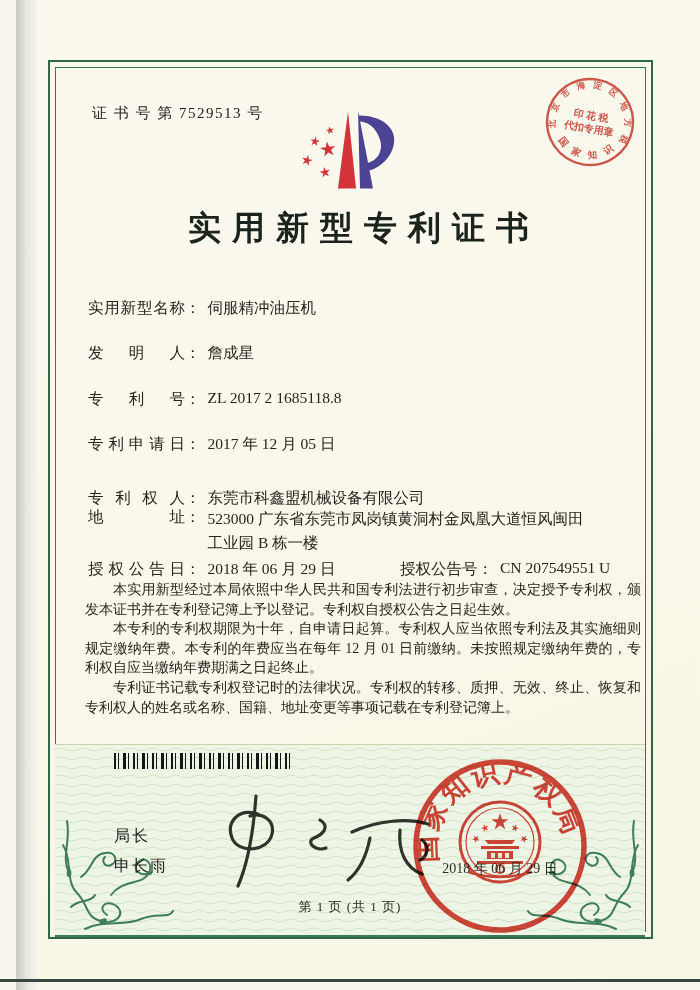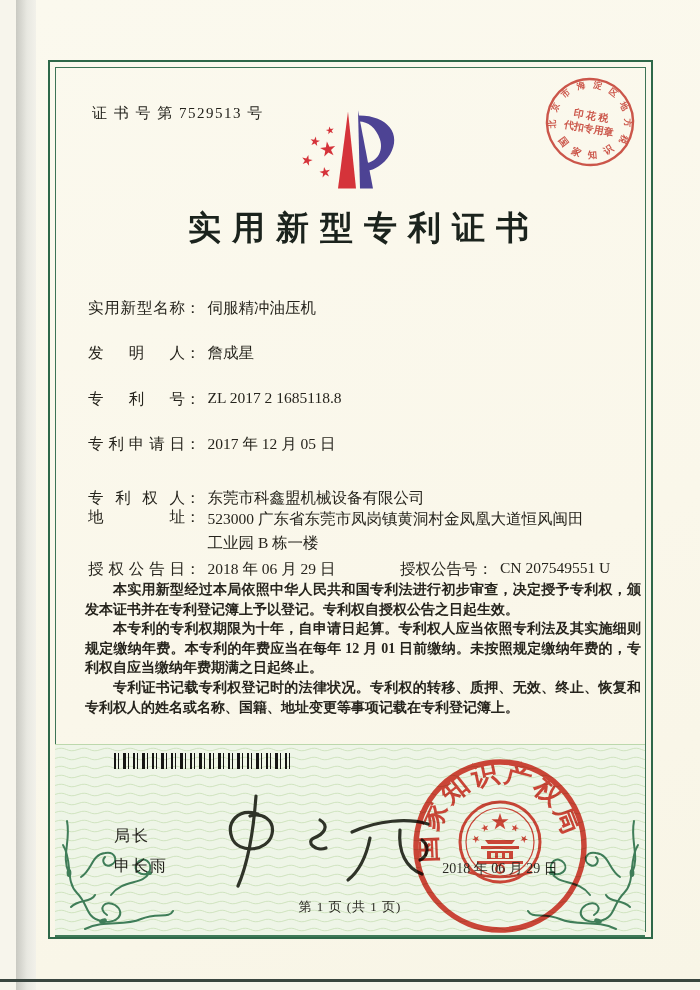--- a/index.html
+++ b/index.html
@@ -18,21 +18,21 @@
   #title{left:48px;top:206px;width:604px;text-align:center;font-size:33px;
      font-weight:700;letter-spacing:11px;padding-left:28px;box-sizing:border-box;color:#1b231d;}
   .row{position:absolute;left:88px;display:flex;align-items:flex-start;
      font-size:15.5px;color:#26241d;white-space:nowrap;}
   .flabel{display:inline-block;width:97px;text-align:justify;text-align-last:justify;}
   .colon{margin-right:7px;}
   .fvalue{white-space:normal;}
   .addr-value{max-width:432px;line-height:24px;white-space:normal;}
   #body-text{left:85px;top:580px;width:556px;font-size:14px;line-height:19.6px;
      color:#26241d;text-align:justify;}
-  #body-text p{margin:0;text-indent:2em;font-weight:bold;}
+  #body-text p{margin:0;text-indent:2em;}
   #band{left:55px;top:744px;width:590px;height:190px;background:#eef5e7;
      border-top:1px solid #bcd8ac;border-bottom:2px solid #3e7a58;}
   #band svg{display:block;width:100%;height:100%;}
   #barcode{left:114px;top:753px;width:176px;height:16px;
      background:repeating-linear-gradient(90deg,#151515 0 2px,transparent 2px 4px,
        #151515 4px 5px,transparent 5px 9px,#151515 9px 12px,transparent 12px 14px,
        #151515 14px 15px,transparent 15px 19px);}
   #official-title{left:114px;top:826px;font-size:16px;color:#23221c;
      font-family:"Liberation Sans","DejaVu Sans",sans-serif;letter-spacing:2px;}
   #official-name{left:114px;top:856px;font-size:16px;color:#23221c;

